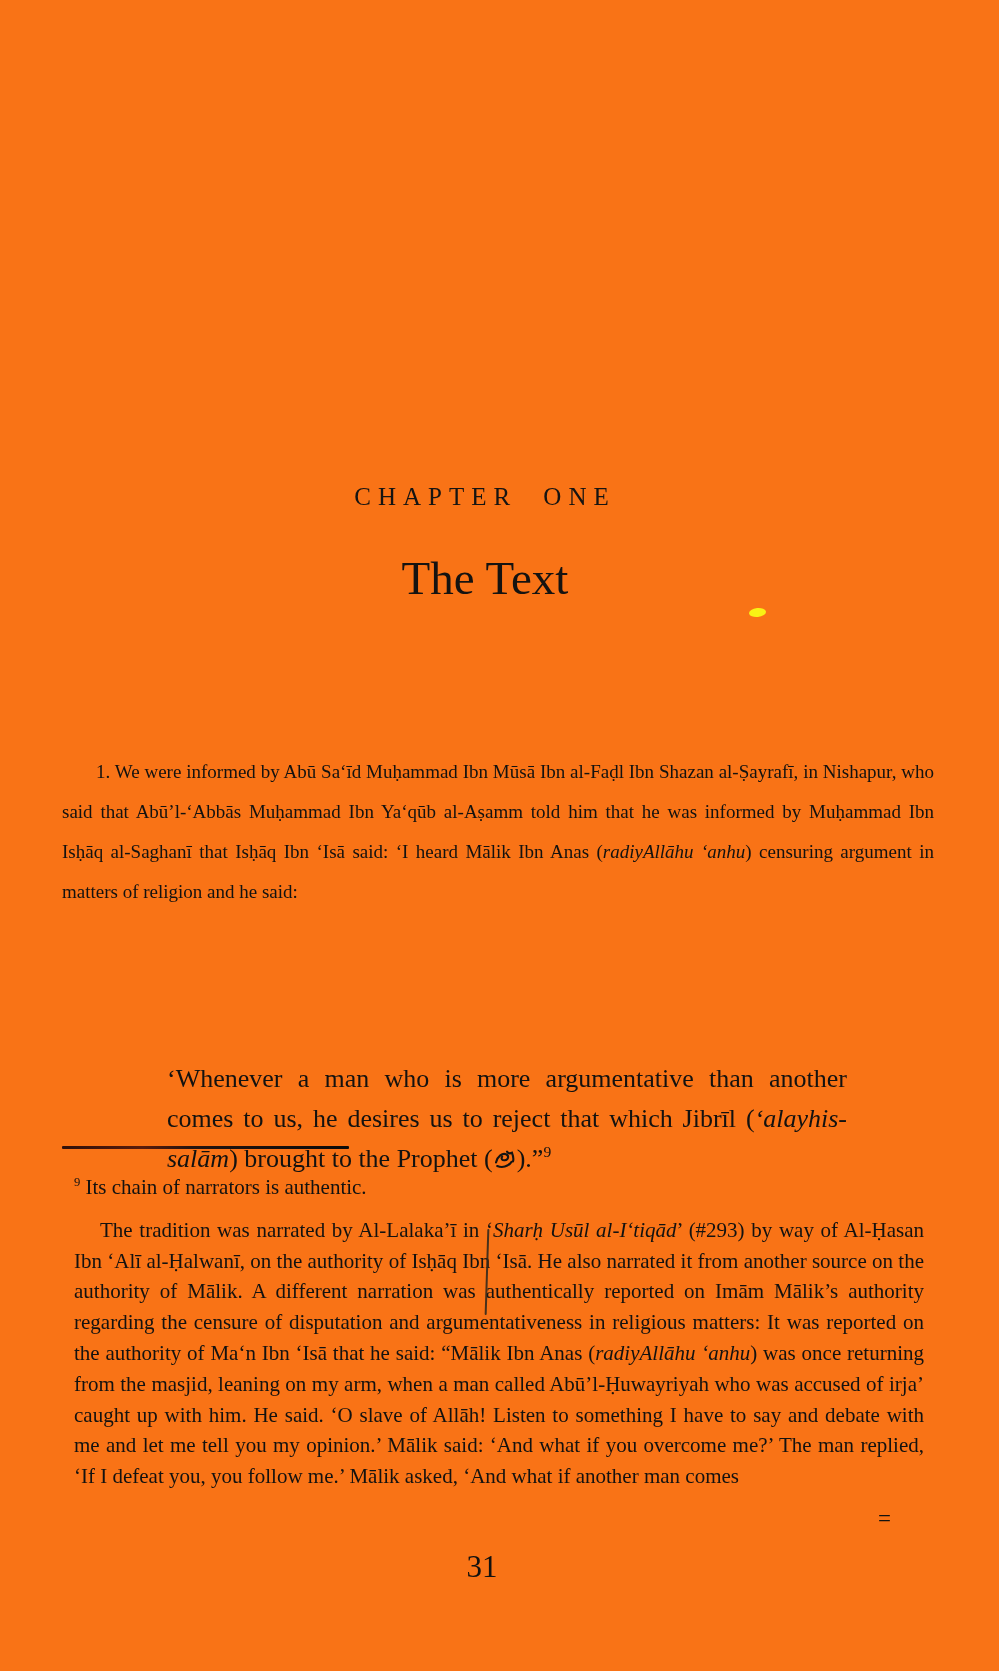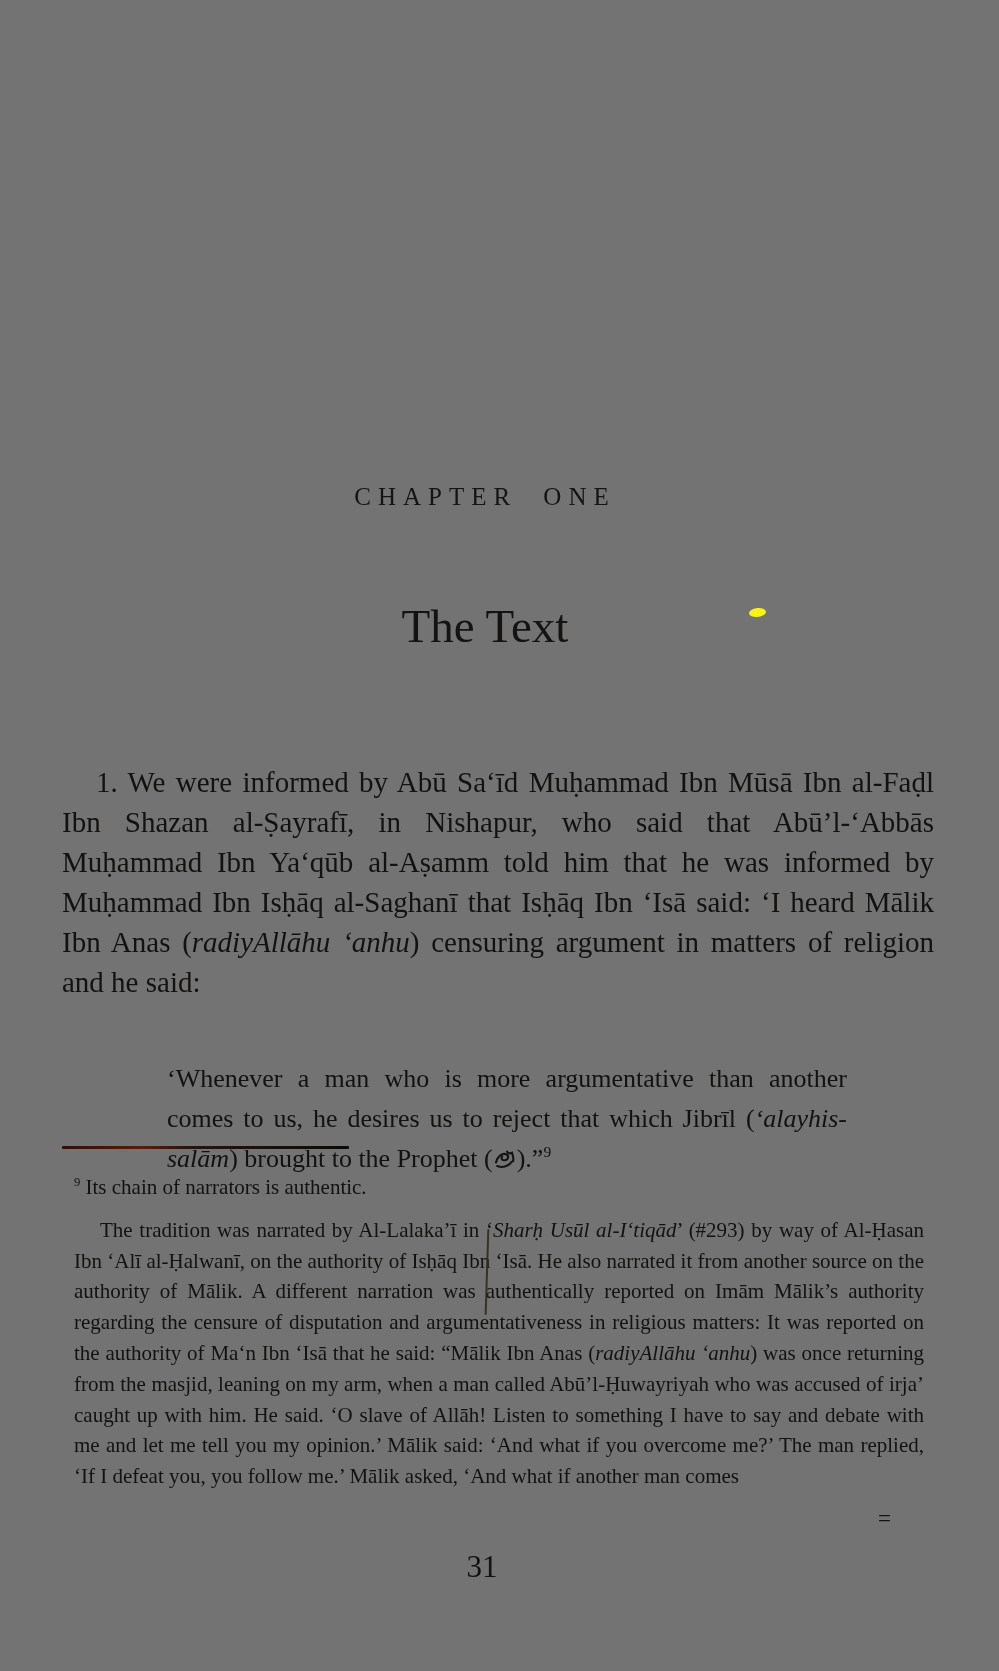--- a/index.html
+++ b/index.html
@@ -1,53 +1,52 @@
 <!DOCTYPE html>
 <html><head>
 <meta charset="utf-8">
 <style>
   html, body { margin: 0; padding: 0; background: #ffffff; }
   .page {
     position: relative;
     width: 999px;
     height: 1671px;
-    background: #737373;
+    background: #f97316;
     font-family: "Liberation Serif", "DejaVu Serif", serif;
     color: #131210;
     overflow: hidden;
   }
   .chapter-heading {
     position: absolute;
     top: 483px; left: 0; width: 970px;
     text-align: center;
     font-size: 25px;
     letter-spacing: 7px;
     word-spacing: 13px;
     color: #161412;
   }
   .chapter-title {
     position: absolute;
     top: 551px; left: 0; width: 970px;
     text-align: center;
     font-size: 47px;
     color: #151311;
-    margin-top: 48px;
   }
   .highlight-mark {
     position: absolute;
     left: 749px; top: 608px;
     width: 17px; height: 9px;
     background: #f9f215;
     border-radius: 50%;
     transform: rotate(-6deg);
   }
   .body-paragraph {
     position: absolute;
     top: 733px; left: 62px; width: 872px;
-    font-size: 29px;
+    font-size: 19px;
     line-height: 40px;
     text-align: justify;
     text-indent: 34px;
   }
   .quote-block {
     position: absolute;
     top: 1011px; left: 167px; width: 680px;
     font-size: 26px;
     line-height: 40px;
     text-align: justify;

